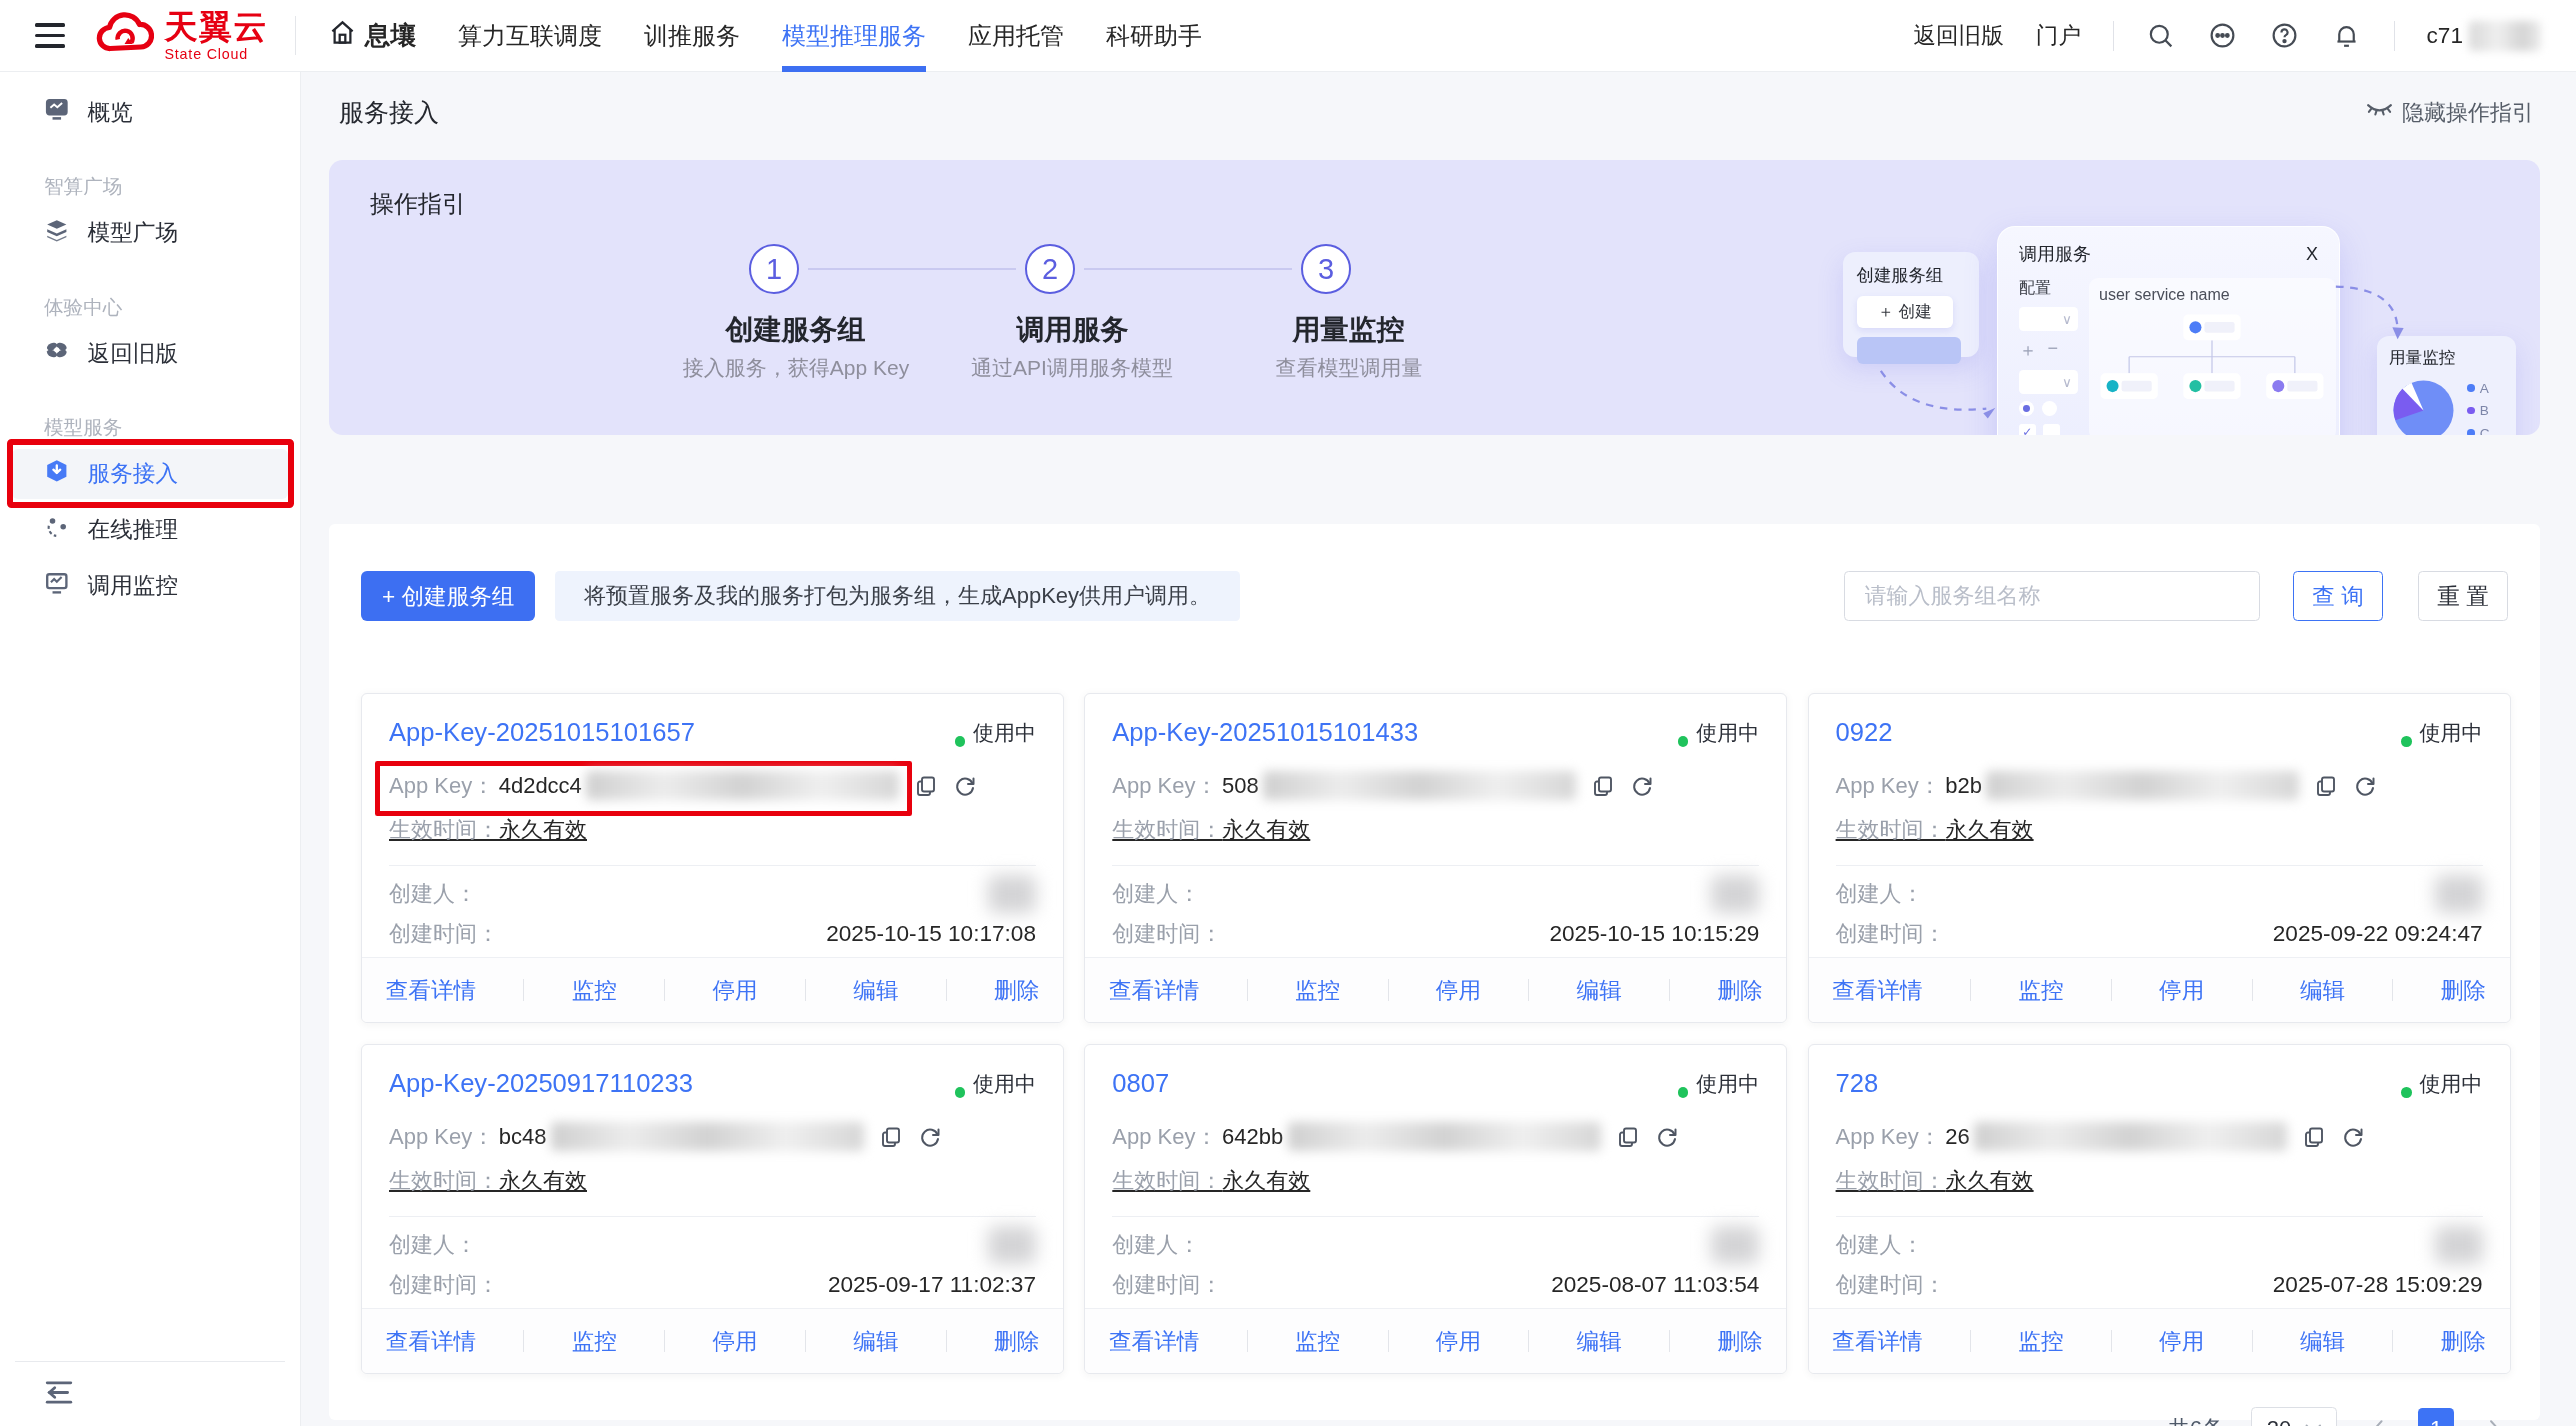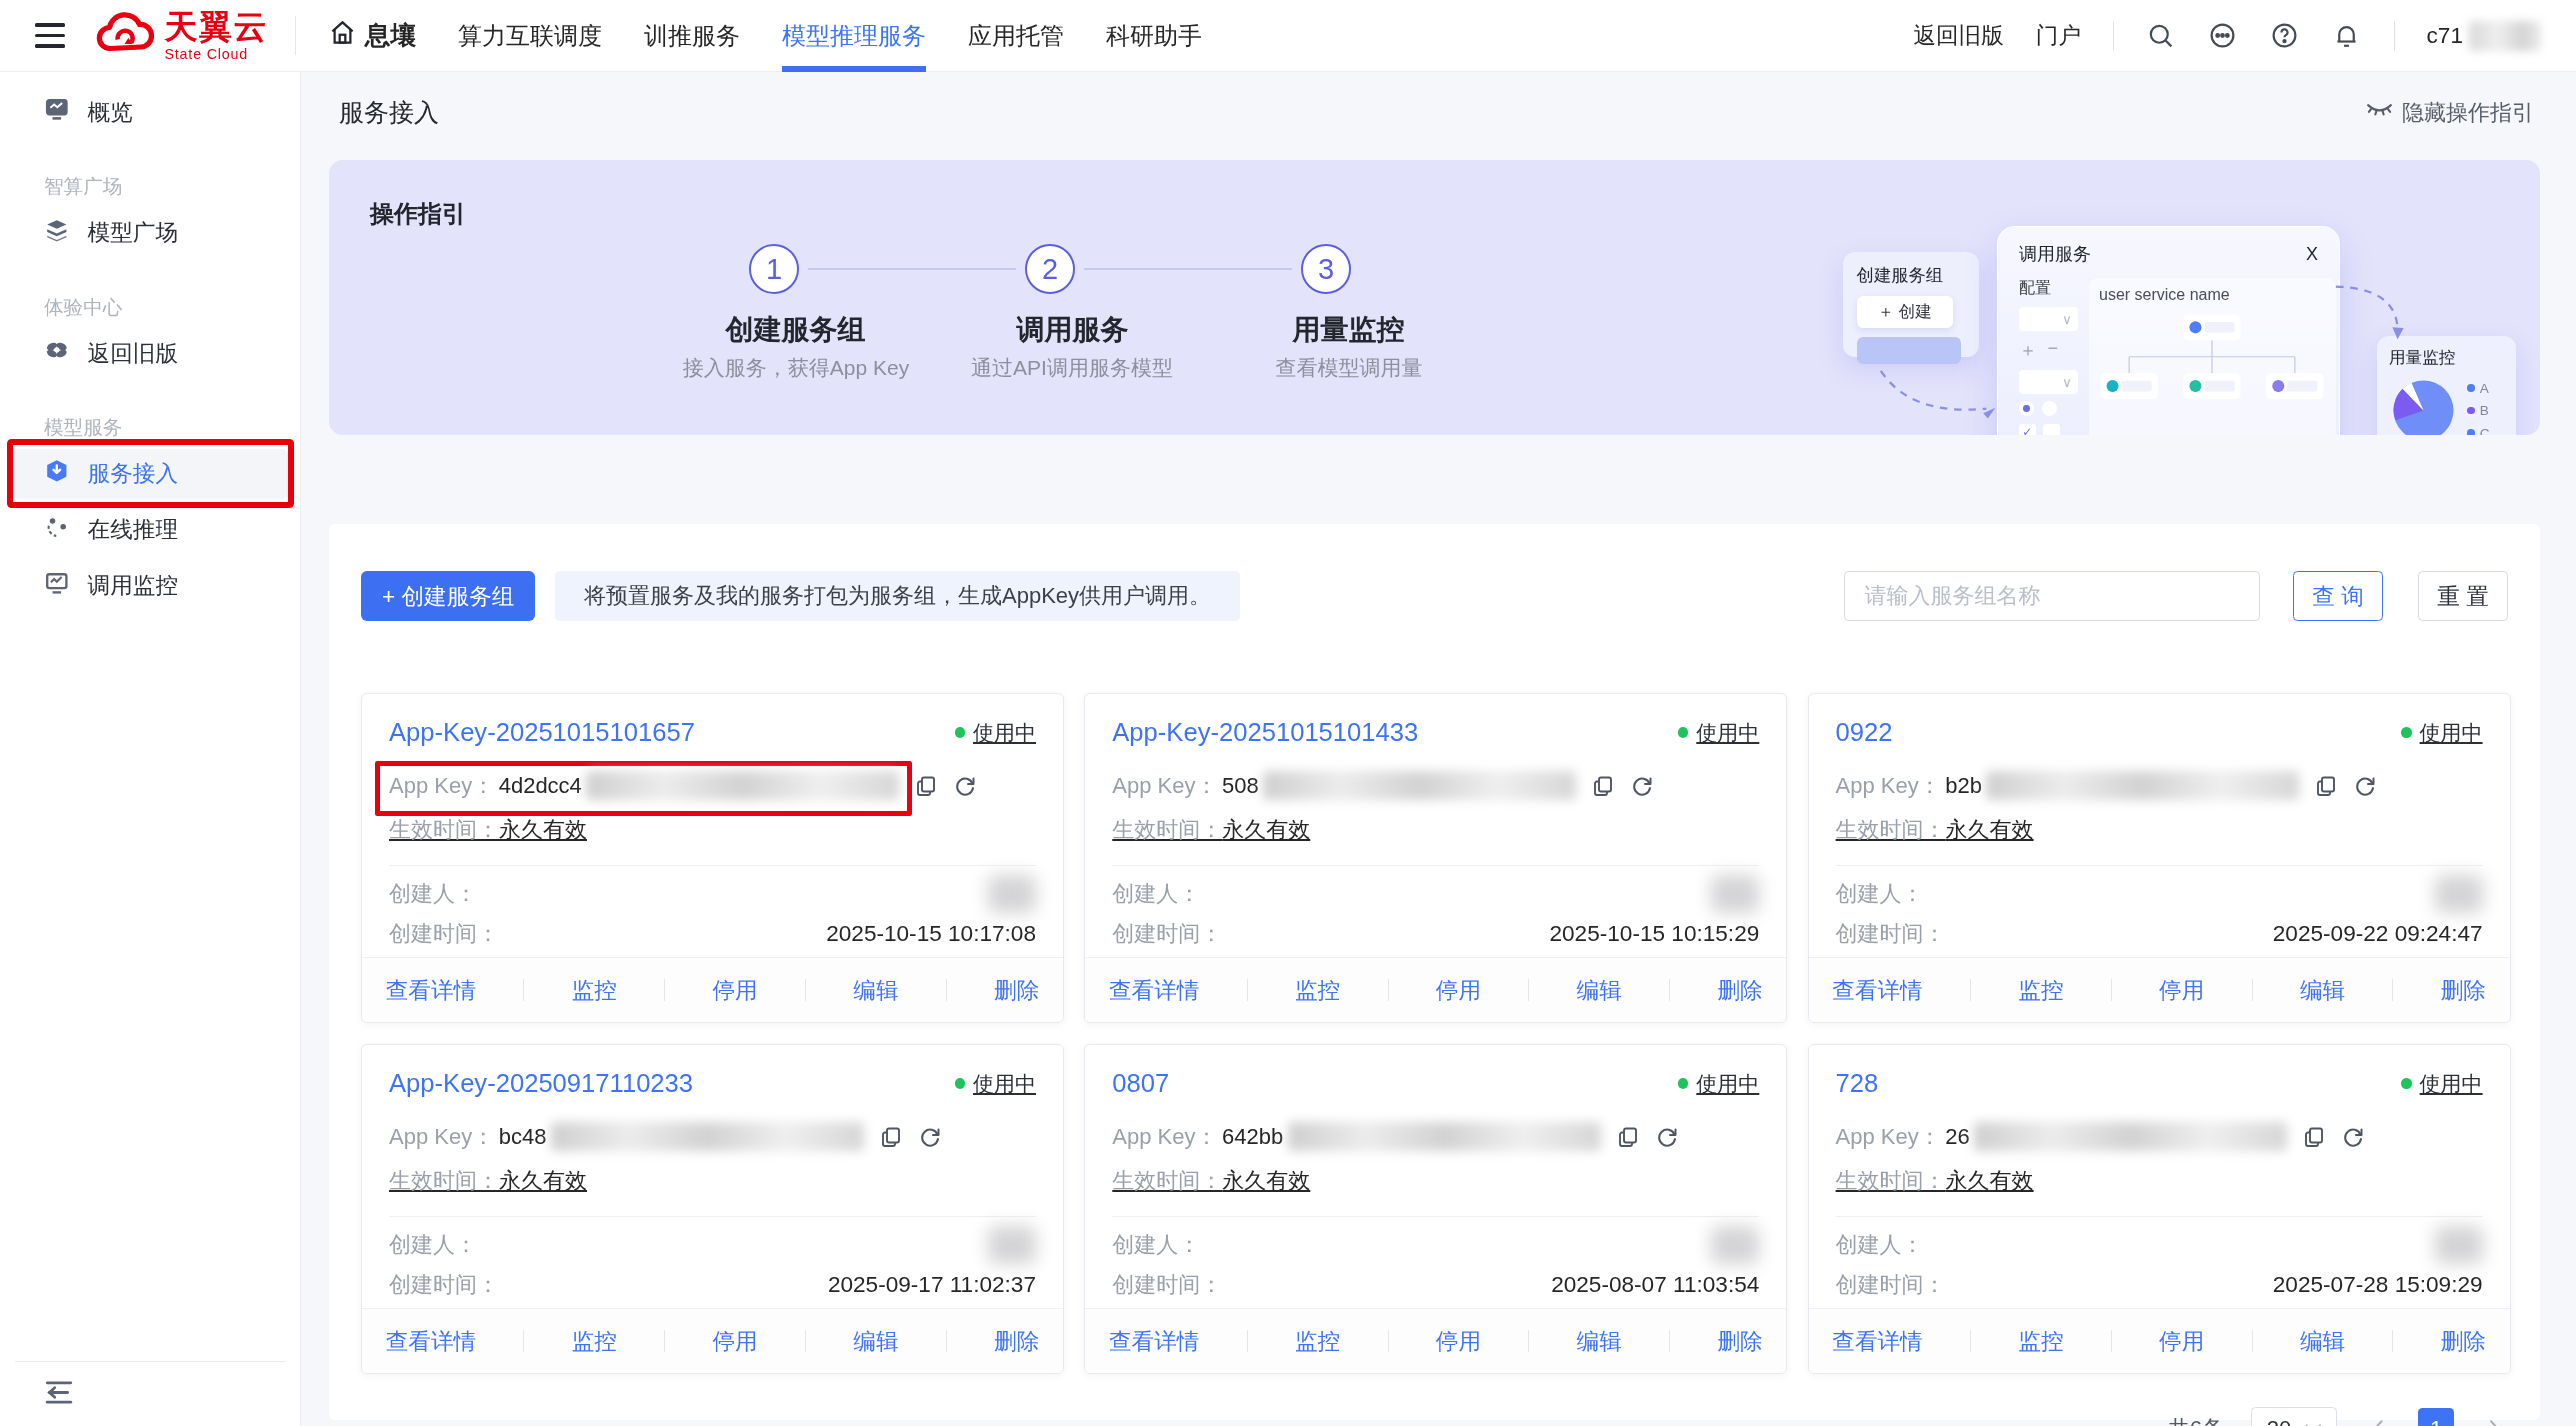--- a/index.html
+++ b/index.html
@@ -46,21 +46,21 @@
   .side-foot::before { content:""; position:absolute; top:0; left:15px; right:15px; height:0.8px; background:#e8eaee; }
 
   
   .main { position:absolute; top:72px; left:301px; right:0; bottom:0; background:#f6f7fa; overflow:hidden; }
   .main-head { position:absolute; top:24px; left:38px; right:42px; display:flex; justify-content:space-between; align-items:center; }
   .page-title { font-size:25px; font-weight:500; color:#25282f; }
   .hide-guide { display:flex; align-items:center; gap:9px; font-size:22px; color:#565d68; cursor:pointer; }
 
   
   .banner { position:absolute; left:28px; right:36px; top:88px; height:275px; background:#e3e3fb; border-radius:13.6px; overflow:hidden; }
-  .banner-title { position:absolute; left:41px; top:38px; font-size:24px; font-weight:bold; color:#23262d; }
+  .banner-title { position:absolute; left:41px; top:28px; font-size:24px; font-weight:normal; color:#23262d; }
   .step-circle { position:absolute; width:50px; height:50px; border-radius:50%; background:#fff; border:2.3px solid #5b5ee0; color:#5b5ee0; font-size:29px; display:flex; align-items:center; justify-content:center; top:84px; }
   .step-line { position:absolute; top:108px; height:1.5px; background:#c9c9f0; }
   .step-title { position:absolute; top:151px; width:271px; text-align:center; font-size:28px; font-weight:bold; color:#23262d; }
   .step-desc { position:absolute; top:194px; width:316px; text-align:center; font-size:21px; color:#8e8e9c; }
 
   
   .illu-cardA { position:absolute; left:1514px; top:92px; width:136px; height:105px; background:#ecEEfd; background:#edeffd; border-radius:12px; box-shadow:0 10.5px 25.6px rgba(100,102,235,.18); padding:10.5px 13.6px; }
   .illu-cardA .t { font-size:17.3px; color:#23262d; font-weight:500; }
   .illu-btn { margin-top:9px; width:96px; height:32px; background:#fff; border-radius:6px; display:flex; align-items:center; justify-content:center; font-size:16.6px; color:#33363d; box-shadow:0 3px 7.5px rgba(90,94,224,.14); }
   .illu-pill { margin-top:9px; width:104px; height:27px; background:#b9c5f6; border-radius:6px; }
@@ -95,21 +95,21 @@
   .search-input::placeholder { color:#b9bec9; }
   .btn-query { width:90px; height:50px; margin-left:33px; background:#fff; border:1.5px solid #3d73f5; color:#3d73f5; font-size:22.6px; border-radius:4.5px; cursor:pointer; }
   .btn-reset { width:90px; height:50px; margin-left:35px; background:#fff; border:1.5px solid #d8dbe2; color:#2b2f38; font-size:22.6px; border-radius:4.5px; cursor:pointer; }
 
   
   .grid { position:absolute; top:169px; left:32px; display:grid; grid-template-columns:repeat(3,703px); gap:21px 20.3px; }
   .card { width:703px; height:330px; background:#fff; border:0.8px solid #e7e9ee; border-radius:6px; box-shadow:0 1.5px 9px rgba(31,35,41,.05); display:flex; flex-direction:column; overflow:hidden; }
   .card-body { flex:1; padding:18px 27px 0; }
   .card-top { display:flex; justify-content:space-between; align-items:center; height:41px; }
   .card-title { color:#3d73f5; font-size:25.6px; }
-  .status { display:flex; align-items:center; gap:8px; font-size:21px; color:#2b2f38;text-decoration:underline; }
+  .status { display:flex; align-items:flex-end; gap:8px; font-size:21px; color:#2b2f38; }
   .dot { width:10.5px; height:10.5px; border-radius:50%; background:#1fc35c; }
   .kv { display:flex; align-items:center; font-size:22px; }
   .k { color:#9aa0ab; white-space:nowrap; }
   .v { color:#262626; }
   .appkey-row { margin-top:16.6px; height:32px; position:relative; }
   .appkey-row .v { font-weight:500; margin-left:4.5px; }
   .blur-key { width:313px; height:29px; margin-left:4.5px; border-radius:4.5px; background:linear-gradient(90deg,#cfcfcf,#ececec 25%,#d2d2d2 50%,#efefef 75%,#d6d6d6); filter:blur(5.3px); }
   .key-icons { display:flex; align-items:center; gap:15px; margin-left:15px; }
   .key-icons svg { cursor:pointer; }
   .appkey-row.annotated::before { content:""; position:absolute; left:-13.6px; top:-9px; width:527px; height:45px; border:5.3px solid #e8000d; border-radius:2.3px; pointer-events:none; }

